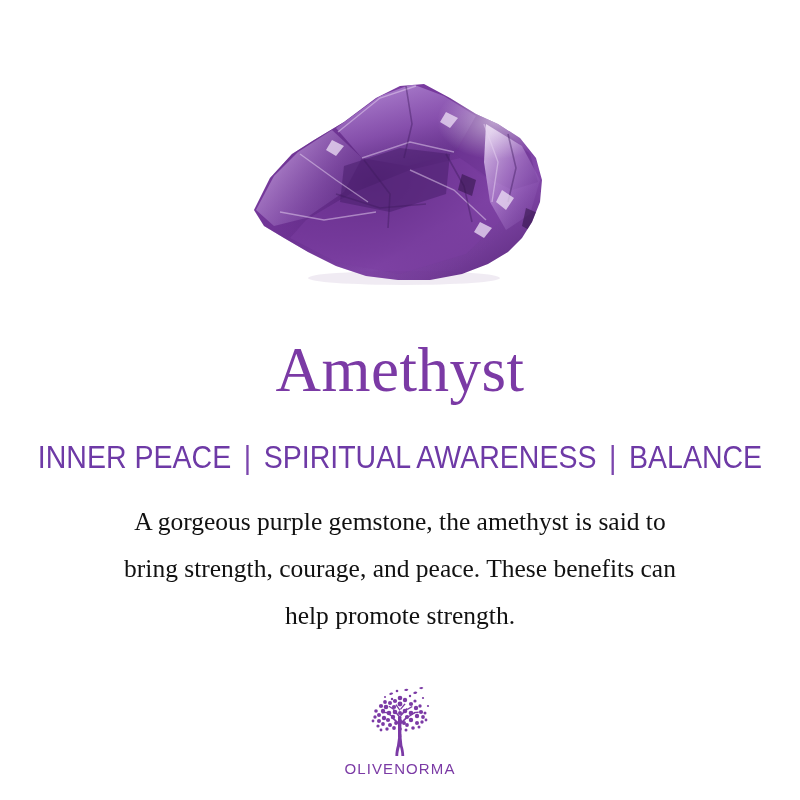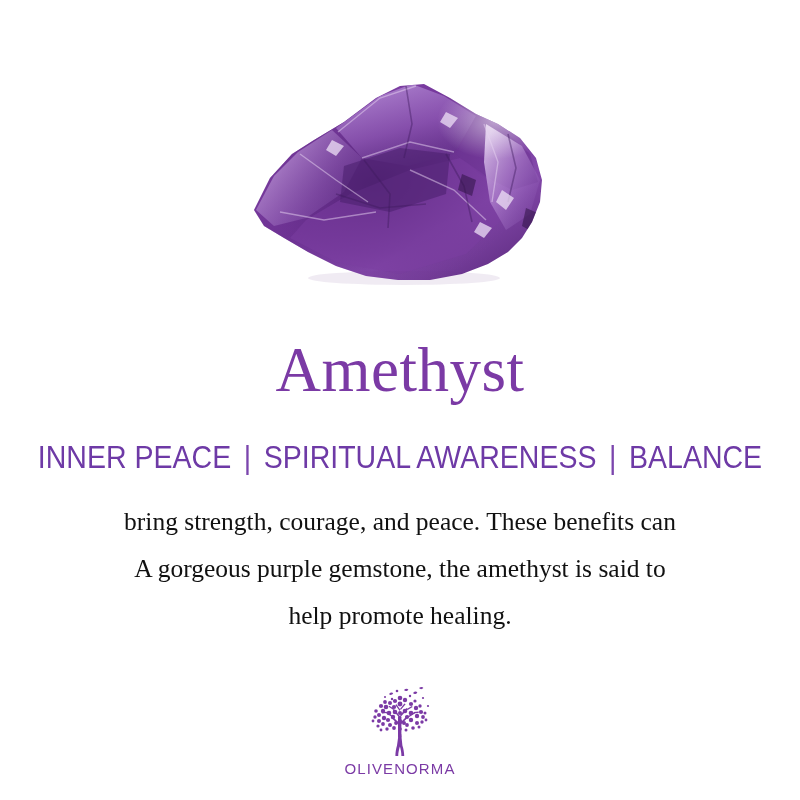--- a/index.html
+++ b/index.html
@@ -230,23 +230,23 @@
 
   <div class="subtitle">
     <span class="kw">INNER PEACE</span>
     <span class="sep">|</span>
     <span class="kw">SPIRITUAL AWARENESS</span>
     <span class="sep">|</span>
     <span class="kw">BALANCE</span>
   </div>
 
   <div class="body-copy">
+    <span class="line">A gorgeous purple gemstone, the amethyst is said to</span>
     <span class="line">bring strength, courage, and peace. These benefits can</span>
-    <span class="line">A gorgeous purple gemstone, the amethyst is said to</span>
-    <span class="line">help promote healing.</span>
+    <span class="line">help promote strength.</span>
   </div>
 
   <div class="logo">
     <svg class="logo-mark" viewBox="0 0 82 76" xmlns="http://www.w3.org/2000/svg" role="img" aria-label="Olive tree logo">
       <g fill="#7b3aa5">
 
         <path d="M39.2,74 L36.4,74 C36.4,70.4 37.0,66.8 38.0,63.4 L39.6,52.0
                  L42.2,52.0 L43.4,63.4 C44.5,66.8 45.2,70.4 45.2,74 L42.4,74
                  C42.4,70.8 41.8,67.6 40.9,64.6 C40.0,67.6 39.2,70.8 39.2,74 Z"></path>
         <rect x="39.0" y="34" width="3.4" height="22" rx="1.2"></rect>

